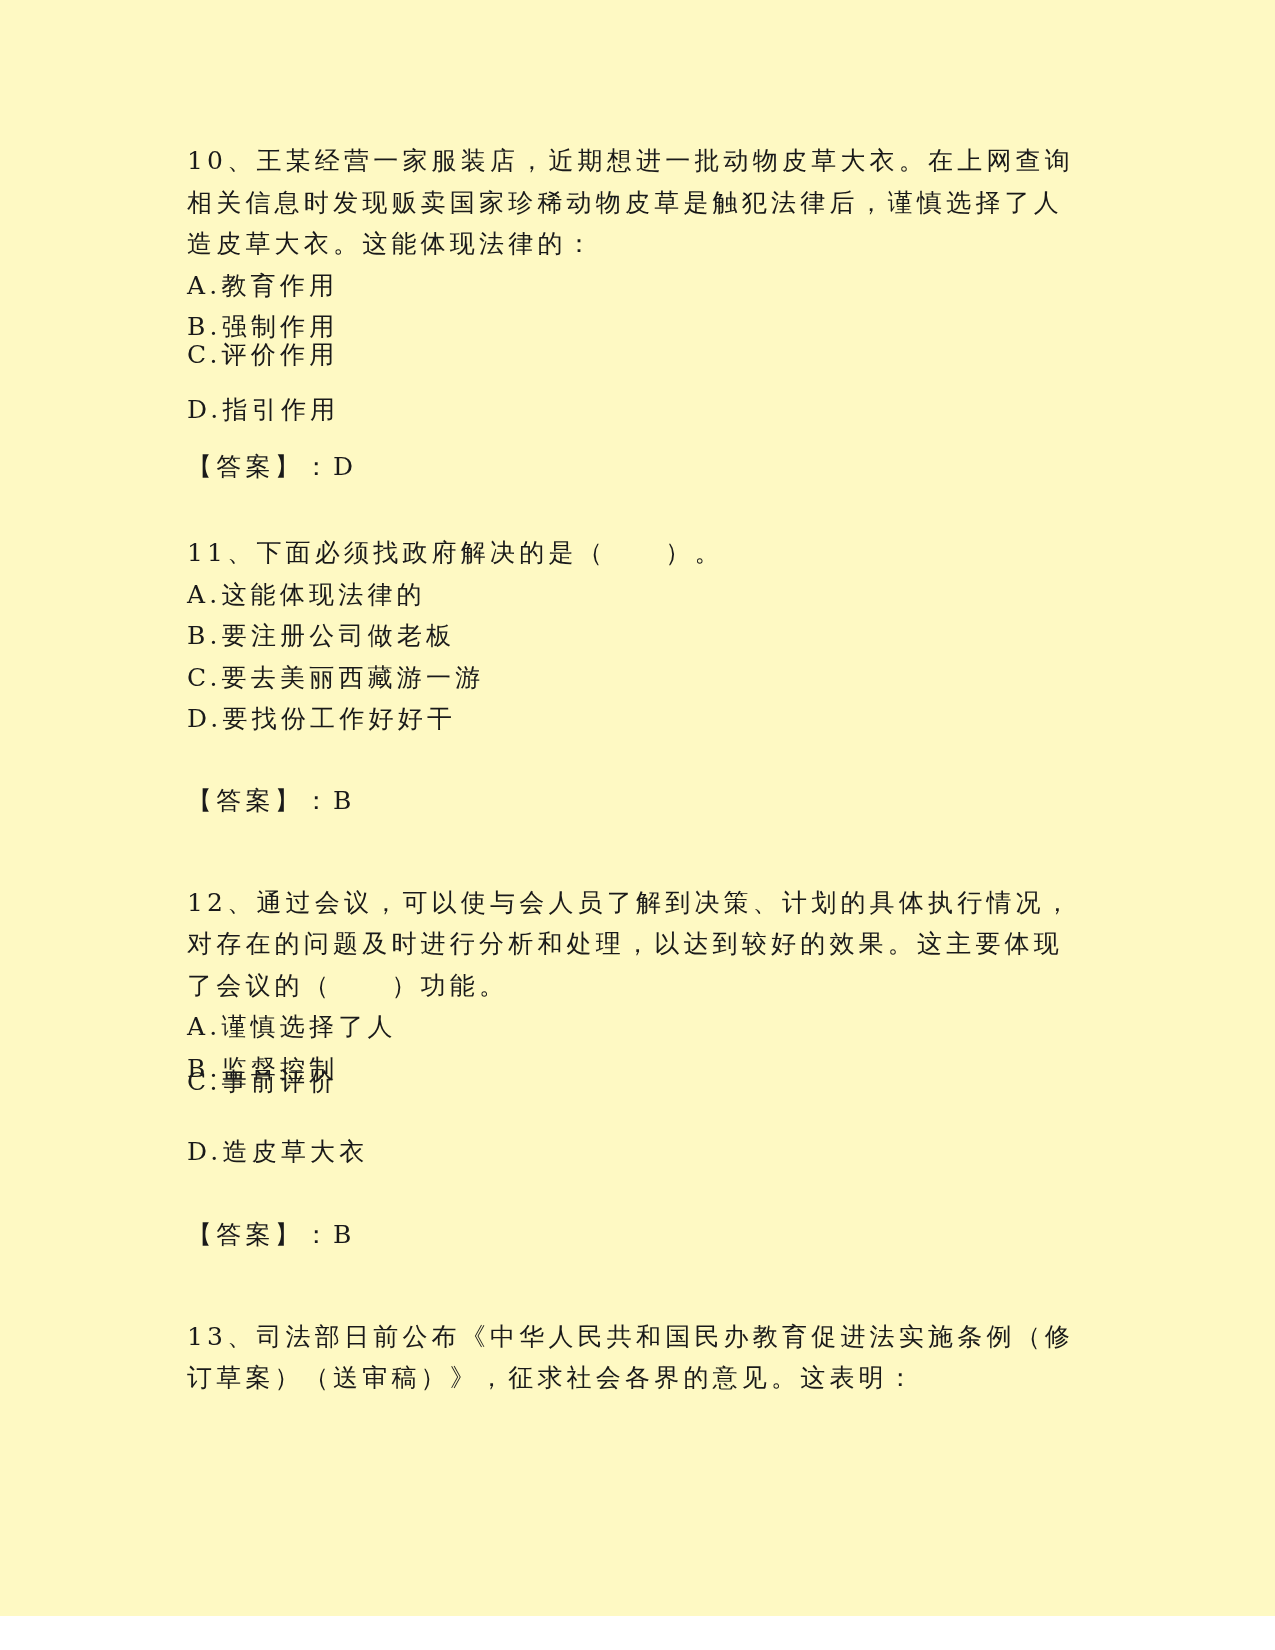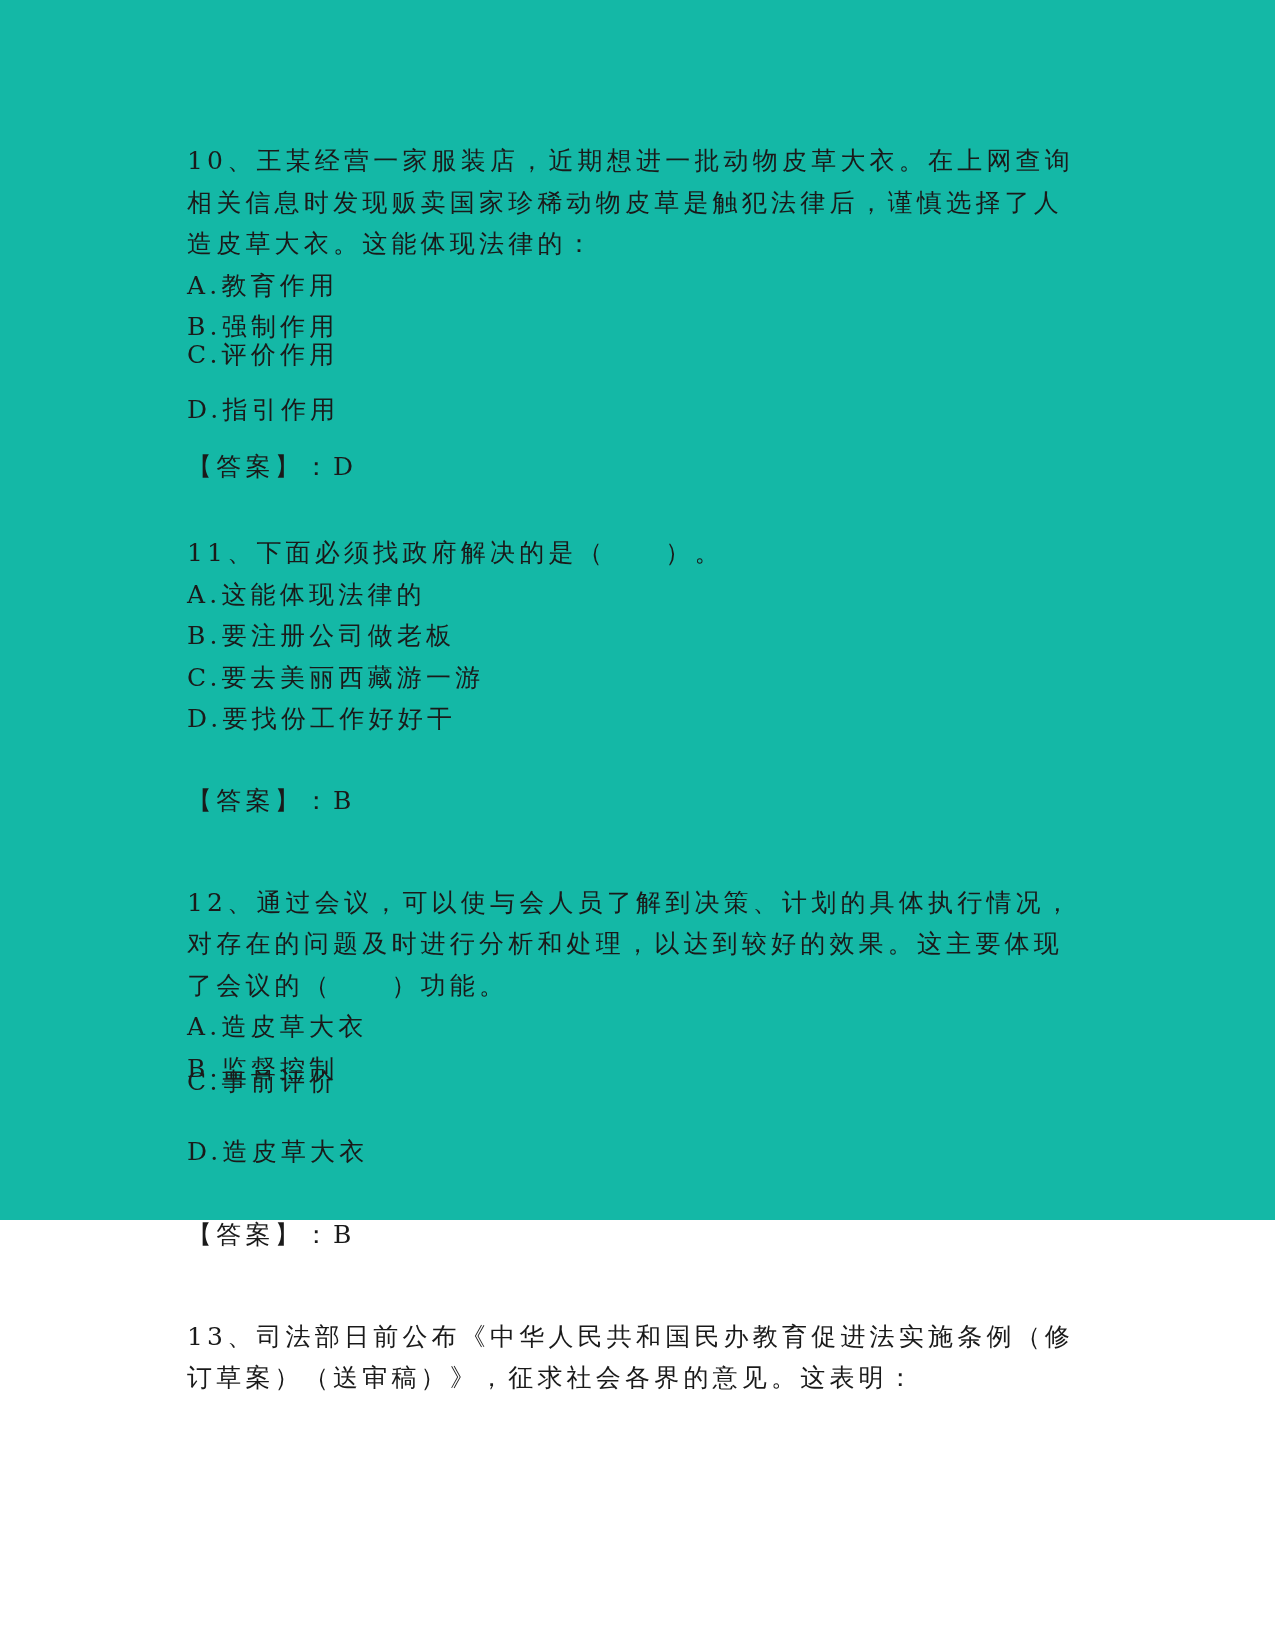--- a/index.html
+++ b/index.html
@@ -1,18 +1,18 @@
 <!DOCTYPE html>
 <html><head>
   <meta charset="utf-8">
   <style>
     html, body { margin: 0; padding: 0; background: #ffffff; }
     body { width: 1275px; height: 1650px; position: relative; overflow: hidden;
       font-family: "DejaVu Serif", "Liberation Serif", serif; color: #1a1a1a; }
-    .page { position: absolute; left: 0; top: 0; width: 1275px; height: 1220px; background: #14b8a6; }
+    .page { position: absolute; left: 0; top: 0; width: 1275px; height: 1616px; background: #fef9c3; }
     .line { position: absolute; left: 187px; font-size: 25px; line-height: 30px; letter-spacing: 4.2px; white-space: nowrap; }
   </style>
 </head>
 <body>
 
 <div class="page">
 
   <div>
     <div class="line" style="top:146px">10、王某经营一家服装店，近期想进一批动物皮草大衣。在上网查询</div>
     <div class="line" style="top:188px">相关信息时发现贩卖国家珍稀动物皮草是触犯法律后，谨慎选择了人</div>
@@ -30,21 +30,21 @@
     <div class="line" style="top:621px">B.要注册公司做老板</div>
     <div class="line" style="top:663px">C.要去美丽西藏游一游</div>
     <div class="line" style="top:704px">D.要找份工作好好干</div>
     <div class="line" style="top:786px">【答案】：B</div>
   </div>
 
   <div>
     <div class="line" style="top:888px">12、通过会议，可以使与会人员了解到决策、计划的具体执行情况，</div>
     <div class="line" style="top:929px">对存在的问题及时进行分析和处理，以达到较好的效果。这主要体现</div>
     <div class="line" style="top:971px">了会议的（　　）功能。</div>
-    <div class="line" style="top:1012px">A.造皮草大衣</div>
+    <div class="line" style="top:1012px">A.谨慎选择了人</div>
     <div class="line" style="top:1054px">B.监督控制</div>
     <div class="line" style="top:1067px">C.事前评价</div>
     <div class="line" style="top:1137px">D.造皮草大衣</div>
     <div class="line" style="top:1220px">【答案】：B</div>
   </div>
 
   <div>
     <div class="line" style="top:1322px">13、司法部日前公布《中华人民共和国民办教育促进法实施条例（修</div>
     <div class="line" style="top:1363px">订草案）（送审稿）》，征求社会各界的意见。这表明：</div>
   </div>

